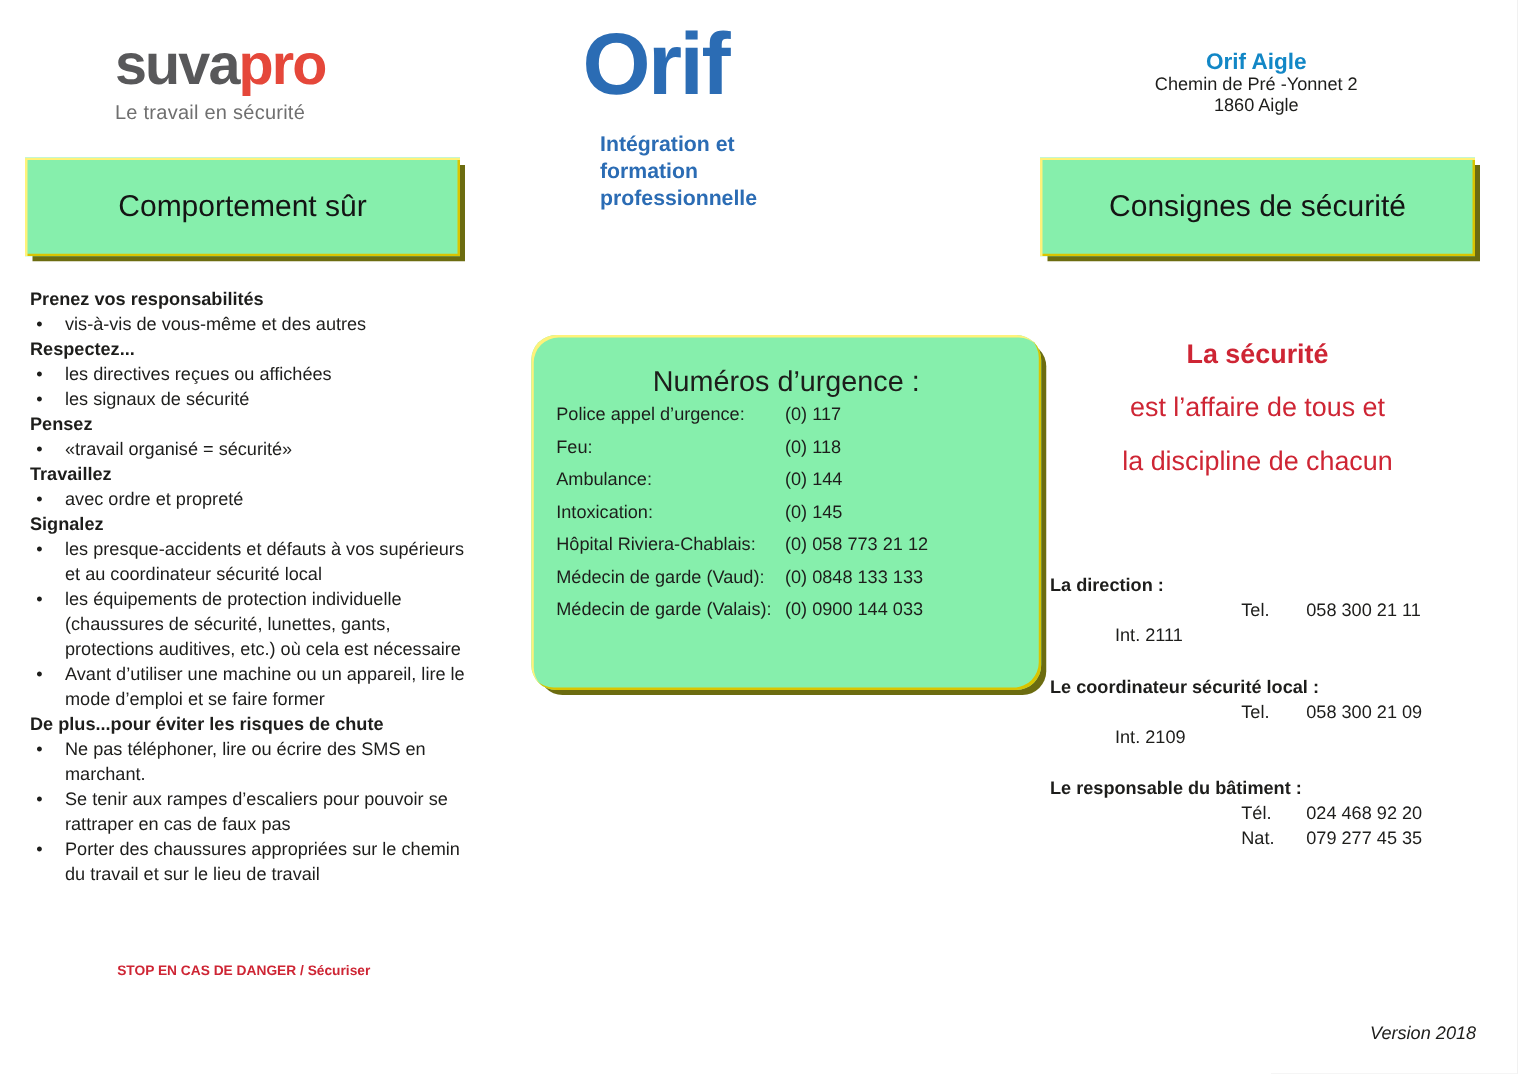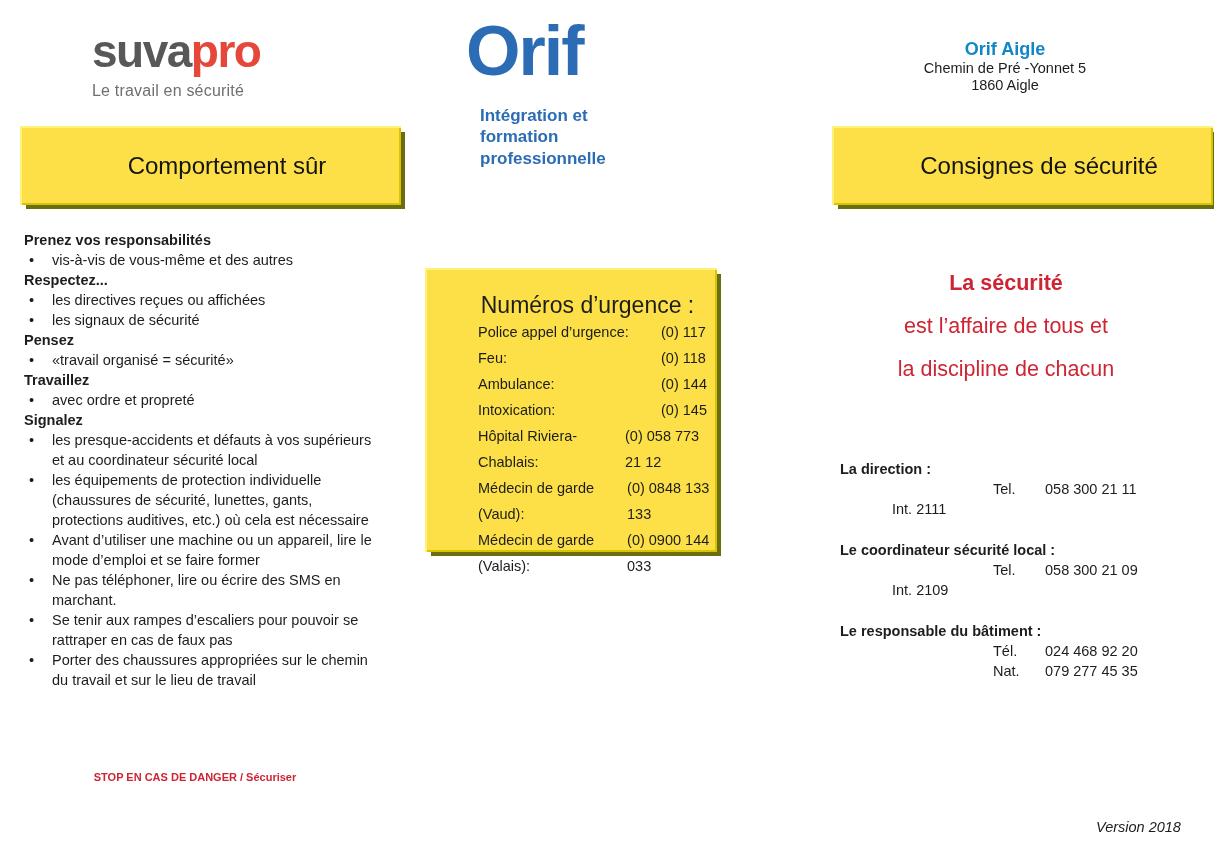--- a/index.html
+++ b/index.html
@@ -19,23 +19,22 @@
   .orif-logo { position:absolute; left:466px; top:16px; display:flex; align-items:flex-start;flex-direction:column; }
   .orif-word { font-size:70px; font-weight:bold; color:#2b6cb4; line-height:1; letter-spacing:-2px; }
   .orif-tagline { margin-left:14px; margin-top:19px; font-size:17px; font-weight:bold; color:#2b6cb4; line-height:1.25; }
 
   .address { position:absolute; left:880px; top:38px; width:250px; text-align:center; }
   .address-name { color:#1287c6; font-weight:bold; font-size:18px; line-height:22px; }
   .address-line { font-size:14.5px; line-height:17px; color:#1d1d1b; }
 
   
   .yellow3d {
-    background:#fde047;
+    background:#86efac;
     box-shadow: inset 2px 2px 0 #fff27a, inset -2px -2px 0 #d9c400, 5px 5px 0 -1px #6c6c10;
-    padding-left: 33px;
   }
   .banner {
     position:absolute; top:126px; width:348px; height:79px;
     display:flex; align-items:center; justify-content:center;
     font-size:24px; color:#141414;
   }
   .banner-left  { left:20px; }
   .banner-right { left:832px; }
 
   
@@ -44,21 +43,21 @@
   .safety .bullet { display:flex; }
   .safety .bullet .dot { width:28px; padding-left:5px; box-sizing:border-box; }
   .safety .bullet .txt { flex:1; }
 
   .stop-line {
     position:absolute; left:20px; top:771px; width:350px; text-align:center;
     color:#ce2534; font-weight:bold; font-size:11px;
   }
 
   
-  .emergency { position:absolute; left:425px; top:268px; width:292px; height:284px; box-sizing:border-box; }
+  .emergency { position:absolute; left:425px; top:268px; width:408px; height:284px; box-sizing:border-box;border-radius:20px; }
   .emergency-title { text-align:center; margin-top:24px; font-size:23px; color:#1d1d1b; }
   .emergency-list  { padding-left:20px; }
   .emergency-row   { display:flex; line-height:26px; font-size:14.5px; }
   .emergency-row .lbl { width:183px; }
 
   
   .slogan { position:absolute; left:832px; top:262px; width:348px; text-align:center;
             color:#ce2534; font-size:21.5px; line-height:43px; }
   .slogan .l0 { font-weight:bold; }
 
@@ -87,21 +86,21 @@
     <div class="orif-word">Orif</div>
     <div class="orif-tagline">
       <div>Intégration et</div>
       <div>formation</div>
       <div>professionnelle</div>
     </div>
   </div>
 
   <div class="address">
     <div class="address-name">Orif Aigle</div>
-    <div class="address-line">Chemin de Pré -Yonnet 5</div>
+    <div class="address-line">Chemin de Pré -Yonnet 2</div>
     <div class="address-line">1860 Aigle</div>
   </div>
 
   <div class="banner banner-left yellow3d">
     <span>Comportement sûr</span>
   </div>
   <div class="banner banner-right yellow3d">
     <span>Consignes de sécurité</span>
   </div>
 
@@ -136,20 +135,21 @@
         <span class="txt">les presque-accidents et défauts à vos supérieurs et au coordinateur sécurité local</span>
       </div>
     <div class="bullet">
         <span class="dot">•</span>
         <span class="txt">les équipements de protection individuelle (chaussures de sécurité, lunettes, gants, protections auditives, etc.) où cela est nécessaire</span>
       </div>
     <div class="bullet">
         <span class="dot">•</span>
         <span class="txt">Avant d’utiliser une machine ou un appareil, lire le mode d’emploi et se faire former</span>
       </div>
+    <div class="head">De plus...pour éviter les risques de chute</div>
     <div class="bullet">
         <span class="dot">•</span>
         <span class="txt">Ne pas téléphoner, lire ou écrire des SMS en marchant.</span>
       </div>
     <div class="bullet">
         <span class="dot">•</span>
         <span class="txt">Se tenir aux rampes d’escaliers pour pouvoir se rattraper en cas de faux pas</span>
       </div>
     <div class="bullet">
         <span class="dot">•</span>

